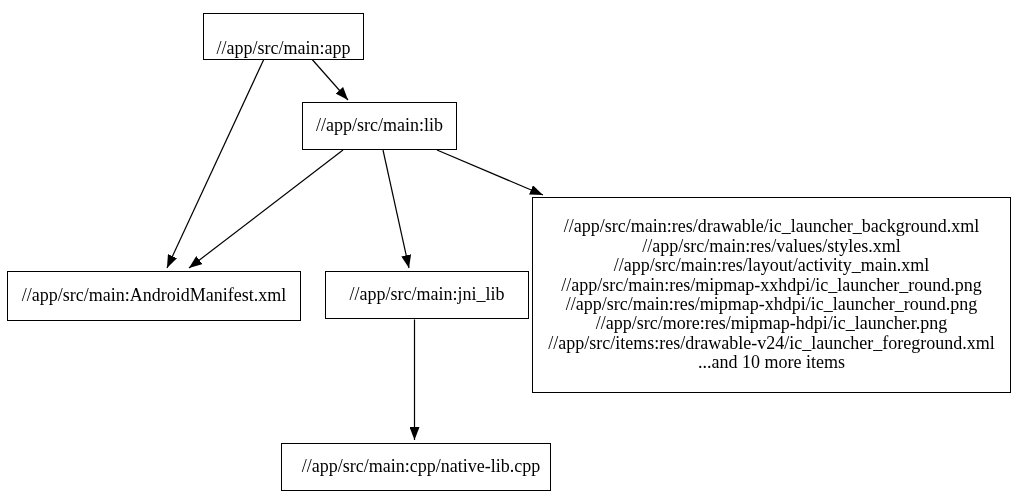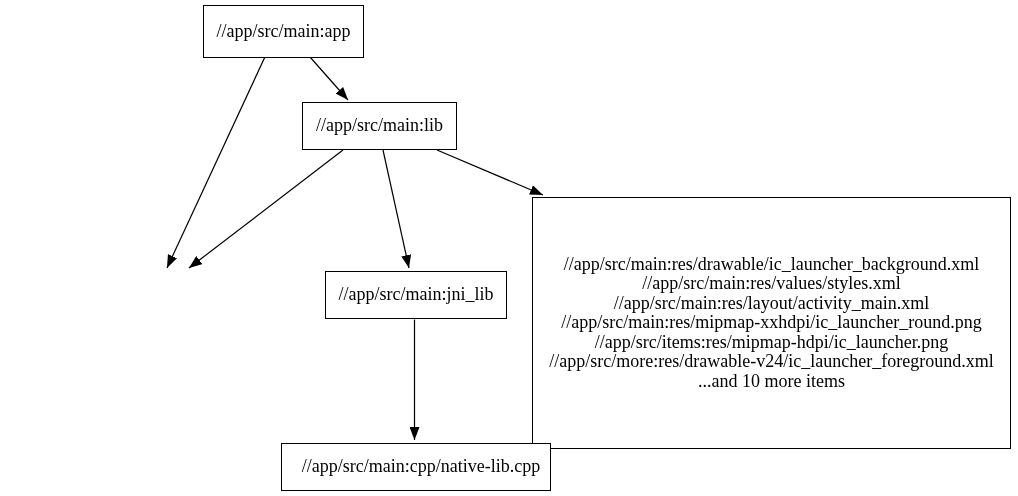--- a/index.html
+++ b/index.html
@@ -29,30 +29,30 @@
     border: 1.5px solid #000000;
     background: #ffffff;
     display: flex;
     align-items: center;
     justify-content: center;
     text-align: center;
     font-size: 18px;
     line-height: 1.1;
     white-space: nowrap;
   }
-  .node-app     { left: 203px; top: 5px;   width: 161px; height: 53px; }
+  .node-app     { left: 203px; top: 13px;   width: 161px; height: 47px; align-items: flex-end; }
   .node-lib     { left: 302px; top: 102px; width: 155px; height: 48px; text-align: center; }
   .node-manifest{ left: 7px;   top: 271px; width: 294px; height: 50px; }
-  .node-jni     { left: 325px; top: 271px; width: 182px; height: 48px; }
+  .node-jni     { left: 325px; top: 271px; width: 204px; height: 48px; }
   .node-native  { left: 281px; top: 443px; width: 270px; height: 48px; padding-left: 10px; }
   .node-res {
     left: 532px;
     top: 197px;
     width: 479px;
-    height: 252px;
+    height: 196px;
     flex-direction: column;
     justify-content: center;
     font-size: 18px;
     line-height: 19.4px;
   }
   .res-line {
     width: 100%;
     text-align: center;
   }
 </style>
@@ -76,32 +76,36 @@
   </svg>
 
   <div class="node node-app">
     <span>//app/src/main:app</span>
   </div>
 
   <div class="node node-lib">
     <span>//app/src/main:lib</span>
   </div>
 
+  <div class="node node-manifest">
+    <span>//app/src/main:AndroidManifest.xml</span>
+  </div>
 
   <div class="node node-jni">
     <span>//app/src/main:jni_lib</span>
   </div>
 
   <div class="node node-res">
     <div class="res-line">//app/src/main:res/drawable/ic_launcher_background.xml</div>
     <div class="res-line">//app/src/main:res/values/styles.xml</div>
     <div class="res-line">//app/src/main:res/layout/activity_main.xml</div>
     <div class="res-line">//app/src/main:res/mipmap-xxhdpi/ic_launcher_round.png</div>
-    <div class="res-line">//app/src/items:res/mipmap-hdpi/ic_launcher.png</div>
-    <div class="res-line">//app/src/more:res/drawable-v24/ic_launcher_foreground.xml</div>
+    <div class="res-line">//app/src/main:res/mipmap-xhdpi/ic_launcher_round.png</div>
+    <div class="res-line">//app/src/more:res/mipmap-hdpi/ic_launcher.png</div>
+    <div class="res-line">//app/src/items:res/drawable-v24/ic_launcher_foreground.xml</div>
     <div class="res-line">...and 10 more items</div>
   </div>
 
   <div class="node node-native">
     <span>//app/src/main:cpp/native-lib.cpp</span>
   </div>
 
 </div>
 
 </body></html>

